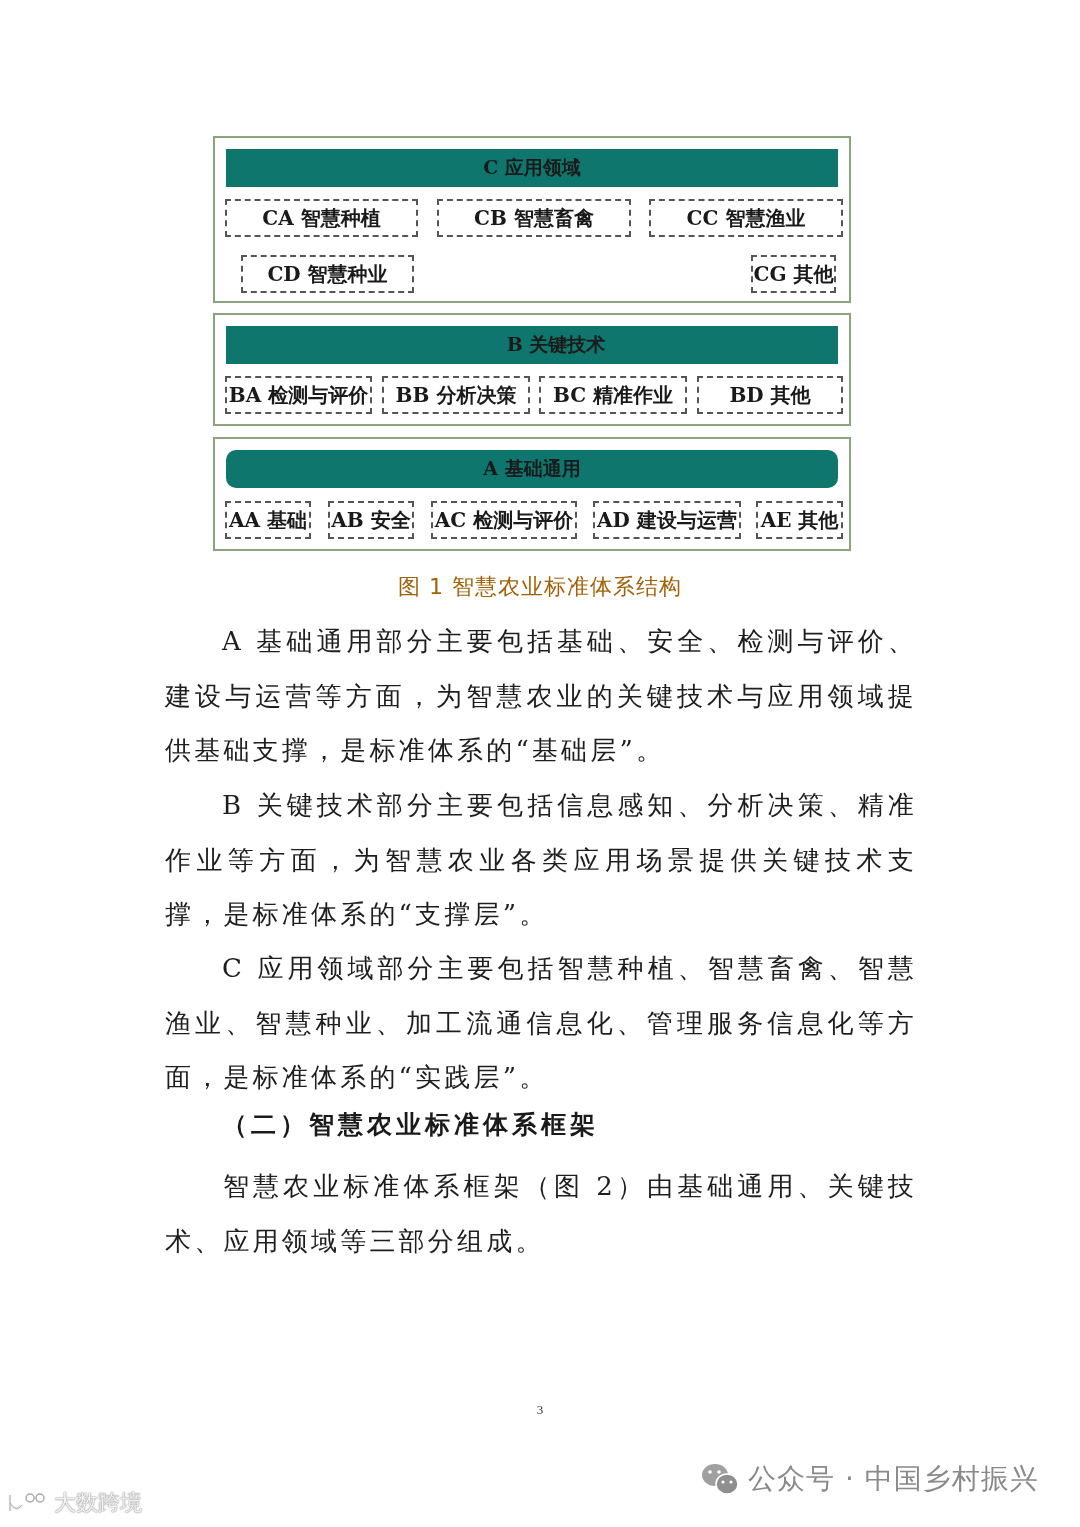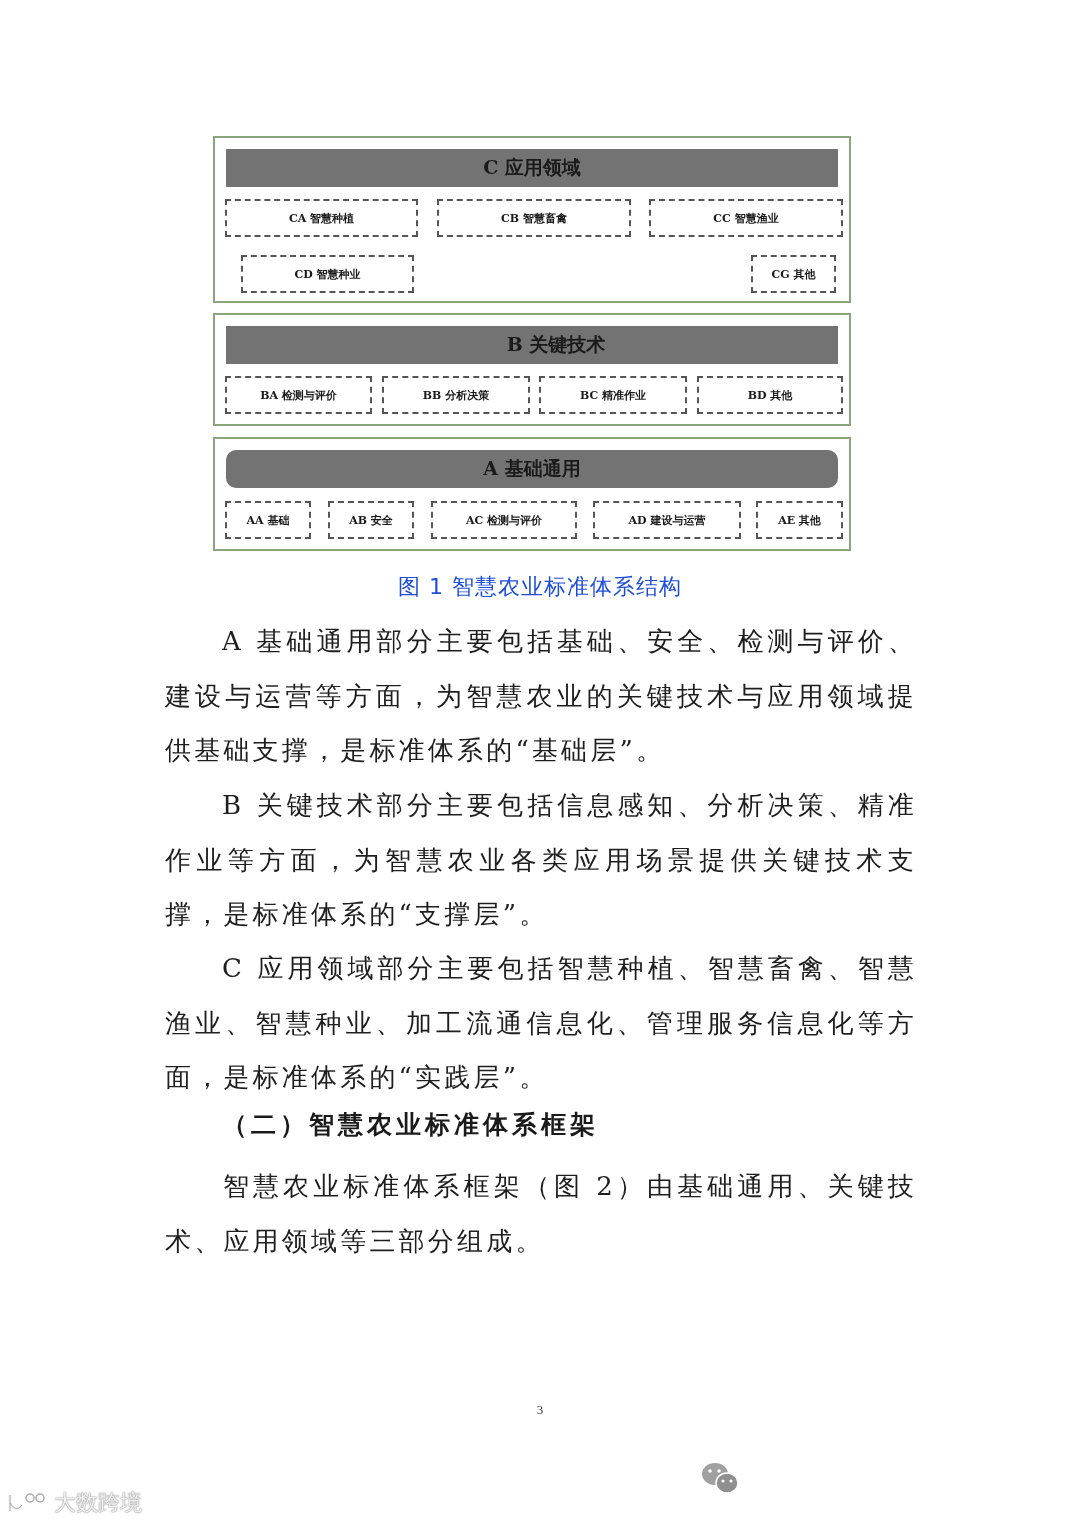--- a/index.html
+++ b/index.html
@@ -5,32 +5,32 @@
     html, body { margin: 0; padding: 0; }
     body {
       width: 1080px; height: 1527px; background: #ffffff; position: relative; overflow: hidden;
       font-family: "DejaVu Serif", "Liberation Serif", serif; color: #1e1e1e;
     }
     .figure { position: absolute; left: 213px; top: 136px; width: 640px; }
     .layer {
       position: absolute; left: 0; width: 638px; border: 2px solid #8aa57a; background: #fff; box-sizing: border-box;
     }
     .layer-header {
-      position: absolute; left: 11px; right: 11px; height: 38px; background: #737373;
+      position: absolute; left: 11px; right: 11px; height: 38px; background: #0f766e;
       display: flex; align-items: center; justify-content: center;
       font-family: "DejaVu Serif", serif; font-weight: bold; font-size: 19px; color: #1a1a1a;
     }
     .cell {
       position: absolute; height: 38px; border: 2px dashed #555; box-sizing: border-box;
       display: flex; align-items: center; justify-content: center;
-      font-family: "DejaVu Serif", serif; font-weight: bold; font-size: 11px; color: #1a1a1a; white-space: nowrap;
+      font-family: "DejaVu Serif", serif; font-weight: bold; font-size: 20px; color: #1a1a1a; white-space: nowrap;
     }
     .caption {
       position: absolute; top: 572px; left: 0; width: 1080px; text-align: center;
-      font-family: "DejaVu Sans", sans-serif; font-size: 22px; color: #1d4ed8; letter-spacing: 1px;
+      font-family: "DejaVu Sans", sans-serif; font-size: 22px; color: #a16207; letter-spacing: 1px;
     }
     .para {
       position: absolute; left: 165px; width: 752px; font-size: 26px; line-height: 54.5px;
       text-align: justify; text-align-last: left; color: #1e1e1e; letter-spacing: 3.2px;
     }
     .para .indent { display: inline-block; width: 57px; }
     .heading {
       position: absolute; left: 222px; top: 1108px; font-family: "DejaVu Sans", sans-serif;
       font-weight: bold; font-size: 25px; letter-spacing: 4px; color: #1a1a1a;
     }
@@ -106,20 +106,21 @@
   <span style="display:inline-block; width:40px; height:36px; margin-right:8px;">
     <svg width="40" height="36" viewBox="0 0 40 36">
       <ellipse cx="15" cy="14" rx="13" ry="11" fill="#a0a0a0"></ellipse>
       <circle cx="10" cy="11" r="1.8" fill="#fff"></circle>
       <circle cx="19" cy="11" r="1.8" fill="#fff"></circle>
       <ellipse cx="27" cy="23" rx="11" ry="10" fill="#8f8f8f" stroke="#fff" stroke-width="1.5"></ellipse>
       <circle cx="23" cy="21" r="1.6" fill="#fff"></circle>
       <circle cx="31" cy="21" r="1.6" fill="#fff"></circle>
     </svg>
   </span>
+  <span>公众号 · 中国乡村振兴</span>
 </div>
 
 <div class="wm-left">
   <span style="display:inline-block; width:44px; height:24px; margin-right:4px;">
     <svg width="44" height="24" viewBox="0 0 44 24">
       <path d="M4 4 L4 20 M4 12 Q10 22 16 14" stroke="#f2f2f2" stroke-width="3" fill="none"></path>
       <path d="M4 4 L4 20 M4 12 Q10 22 16 14" stroke="#999" stroke-width="0.8" fill="none"></path>
       <circle cx="24" cy="7" r="4" fill="none" stroke="#aaa" stroke-width="1.5"></circle>
       <circle cx="34" cy="7" r="4" fill="none" stroke="#aaa" stroke-width="1.5"></circle>
     </svg>

